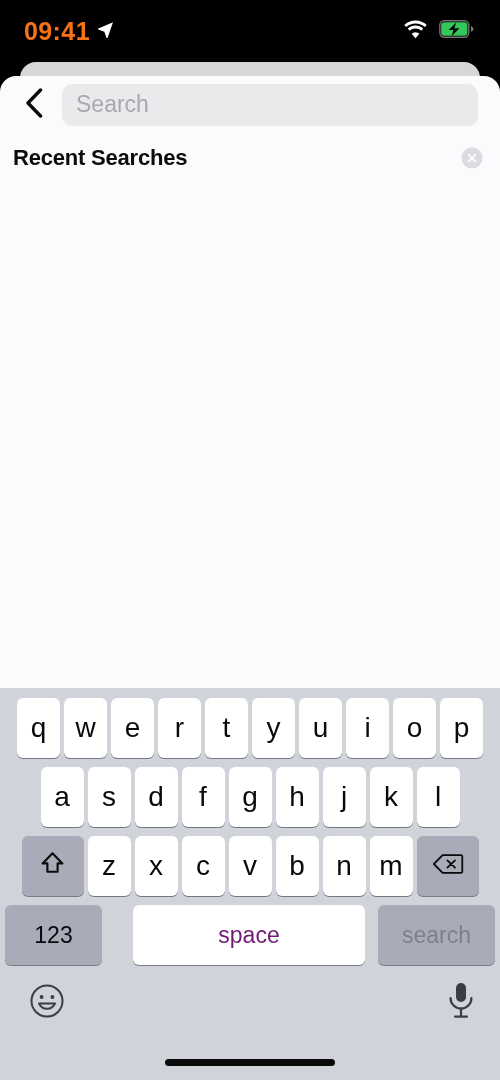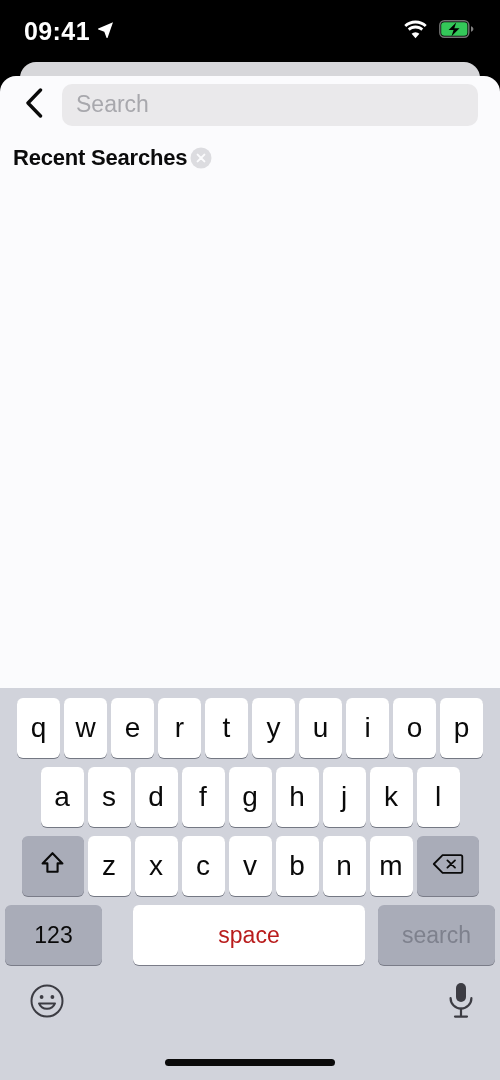--- a/index.html
+++ b/index.html
@@ -7,21 +7,21 @@
     width:500px; height:1080px;
     background:#000;
     font-family:"Liberation Sans", sans-serif;
     overflow:hidden;
   }
   #app { position:relative; width:500px; height:1080px; background:#000; }
 
   
   .status-bar{
     position:absolute; top:0; left:0; width:500px; height:62px;
-    background:#000; color:#ffffff;
+    background:#000; color:#f97316;
     display:flex; align-items:center; justify-content:space-between;
     padding:0 26px 0 24px; z-index:40;
   }
   .status-left{ display:flex; align-items:center; gap:7px; }
   .status-time{ font-size:25px; font-weight:700; letter-spacing:.4px; line-height:1; }
   .loc-arrow{ display:block; }
   .status-right{ display:flex; align-items:center; gap:11px; }
 
   
   .card-back{
@@ -44,21 +44,21 @@
     cursor:pointer; flex:0 0 auto;
   }
   .search-field{
     flex:1 1 auto; height:42px; background:#eae9eb; border-radius:10px;
     display:flex; align-items:center; padding:0 14px;
   }
   .search-placeholder{ font-size:23px; color:#a8a8ad; line-height:1; }
 
   
   .recent-head{
-    height:50px; display:flex; align-items:center; 
+    height:50px; display:flex; align-items:center; justify-content:space-between;
     padding:0 14px 0 13px; background:#fbfbfd;
   }
   .recent-title{ font-size:22px; font-weight:700; color:#0b0b0c; letter-spacing:-.2px; }
   .clear-btn{ width:28px; height:28px; cursor:pointer; display:flex; align-items:center; justify-content:center; }
 
   .recent-list{ background:#fff; padding-top:2px; }
   .recent-row{
     height:66px; display:flex; align-items:center; padding:0 13px;
     font-size:22px; color:#111114; cursor:pointer; letter-spacing:-.1px;
   }
@@ -85,21 +85,21 @@
   .key-gray{ background:#a9acb8; box-shadow:0 1px 0 rgba(100,103,115,.8); }
   .key-shift{ width:62px; }
   .key-del{ width:62px; }
 
   .kb-row.r4{ justify-content:space-between; padding-left:5px; padding-right:5px; }
   .key-wide{
     height:60px; border-radius:6px; display:flex; align-items:center; justify-content:center;
     box-shadow:0 1px 0 rgba(100,103,115,.8); cursor:pointer; font-size:23px; line-height:1;
   }
   .key-123{ width:97px; background:#a9acb8; color:#0a0a0a; }
-  .key-space{ width:232px; background:#fff; color:#b91c1c;margin-left:18px; }
+  .key-space{ width:232px; background:#fff; color:#701a75;margin-left:18px; }
   .key-search{ width:117px; background:#a9acb8; color:#7e818d; }
 
   .kb-bottom{
     display:flex; align-items:center; justify-content:space-between;
     padding:16px 24px 0 28px;
   }
   .kb-bottom-btn{ cursor:pointer; display:flex; align-items:center; justify-content:center; }
 
   .home-indicator{
     position:absolute; bottom:14px; left:50%; transform:translateX(-50%);

